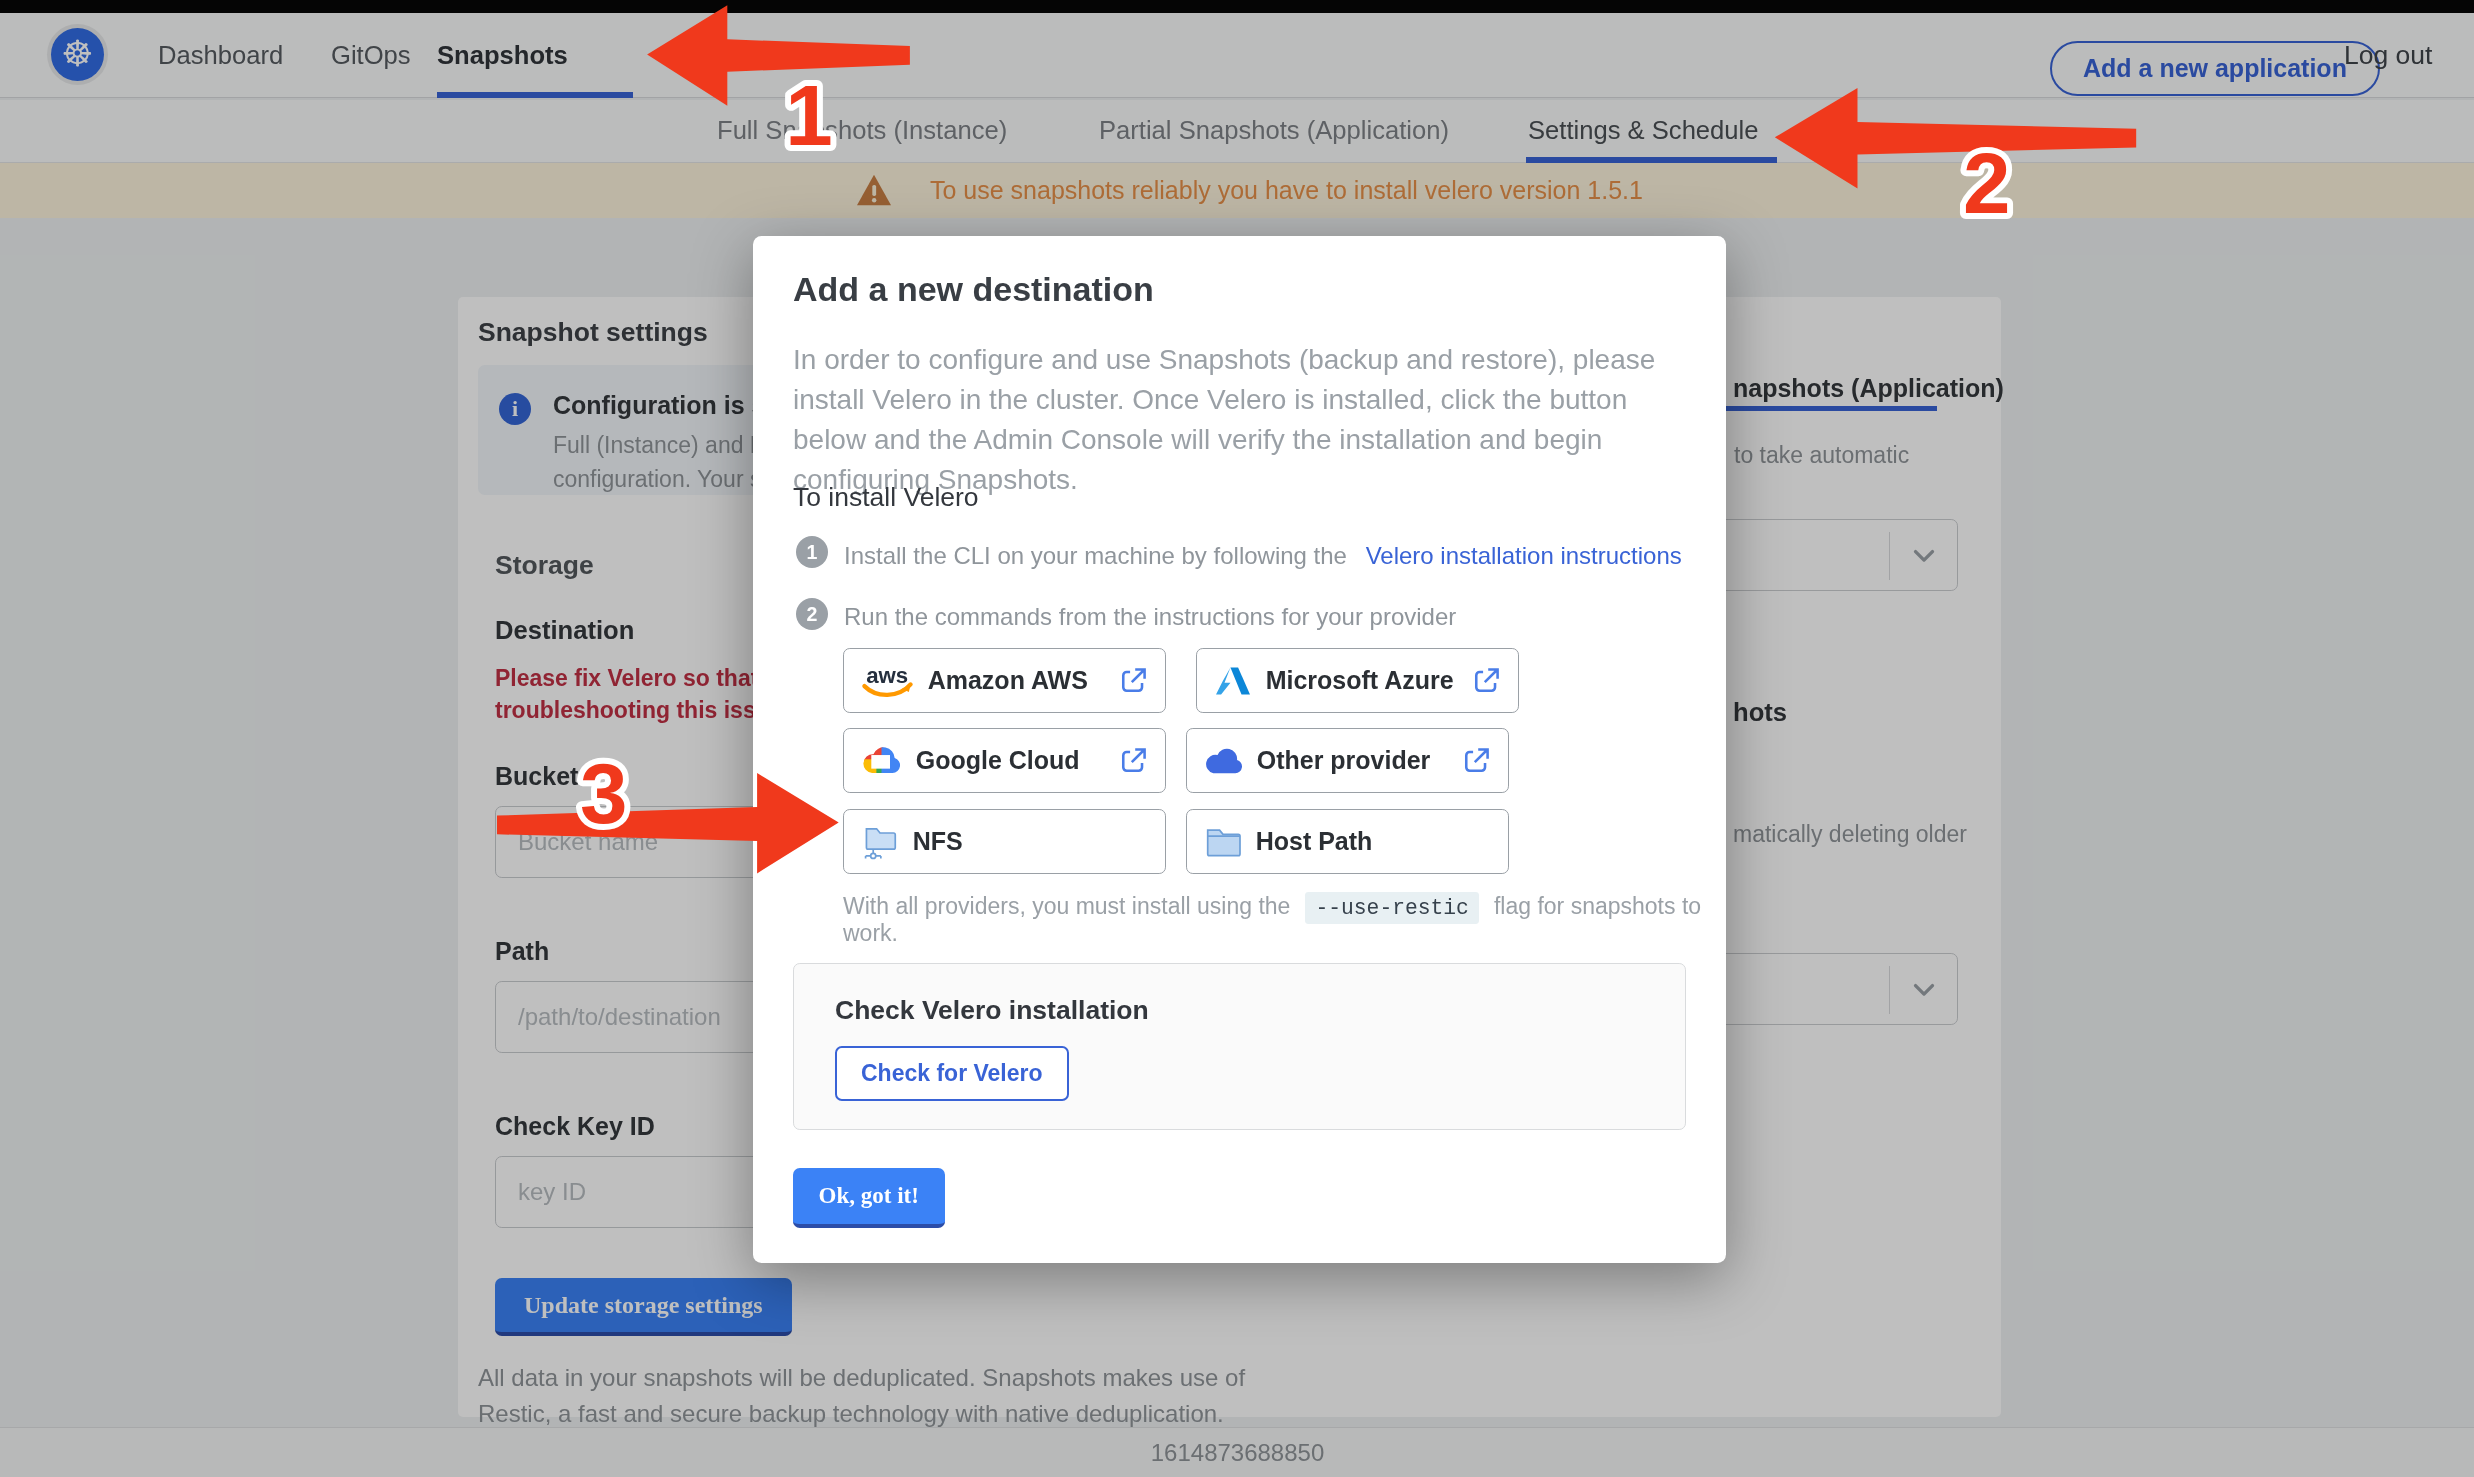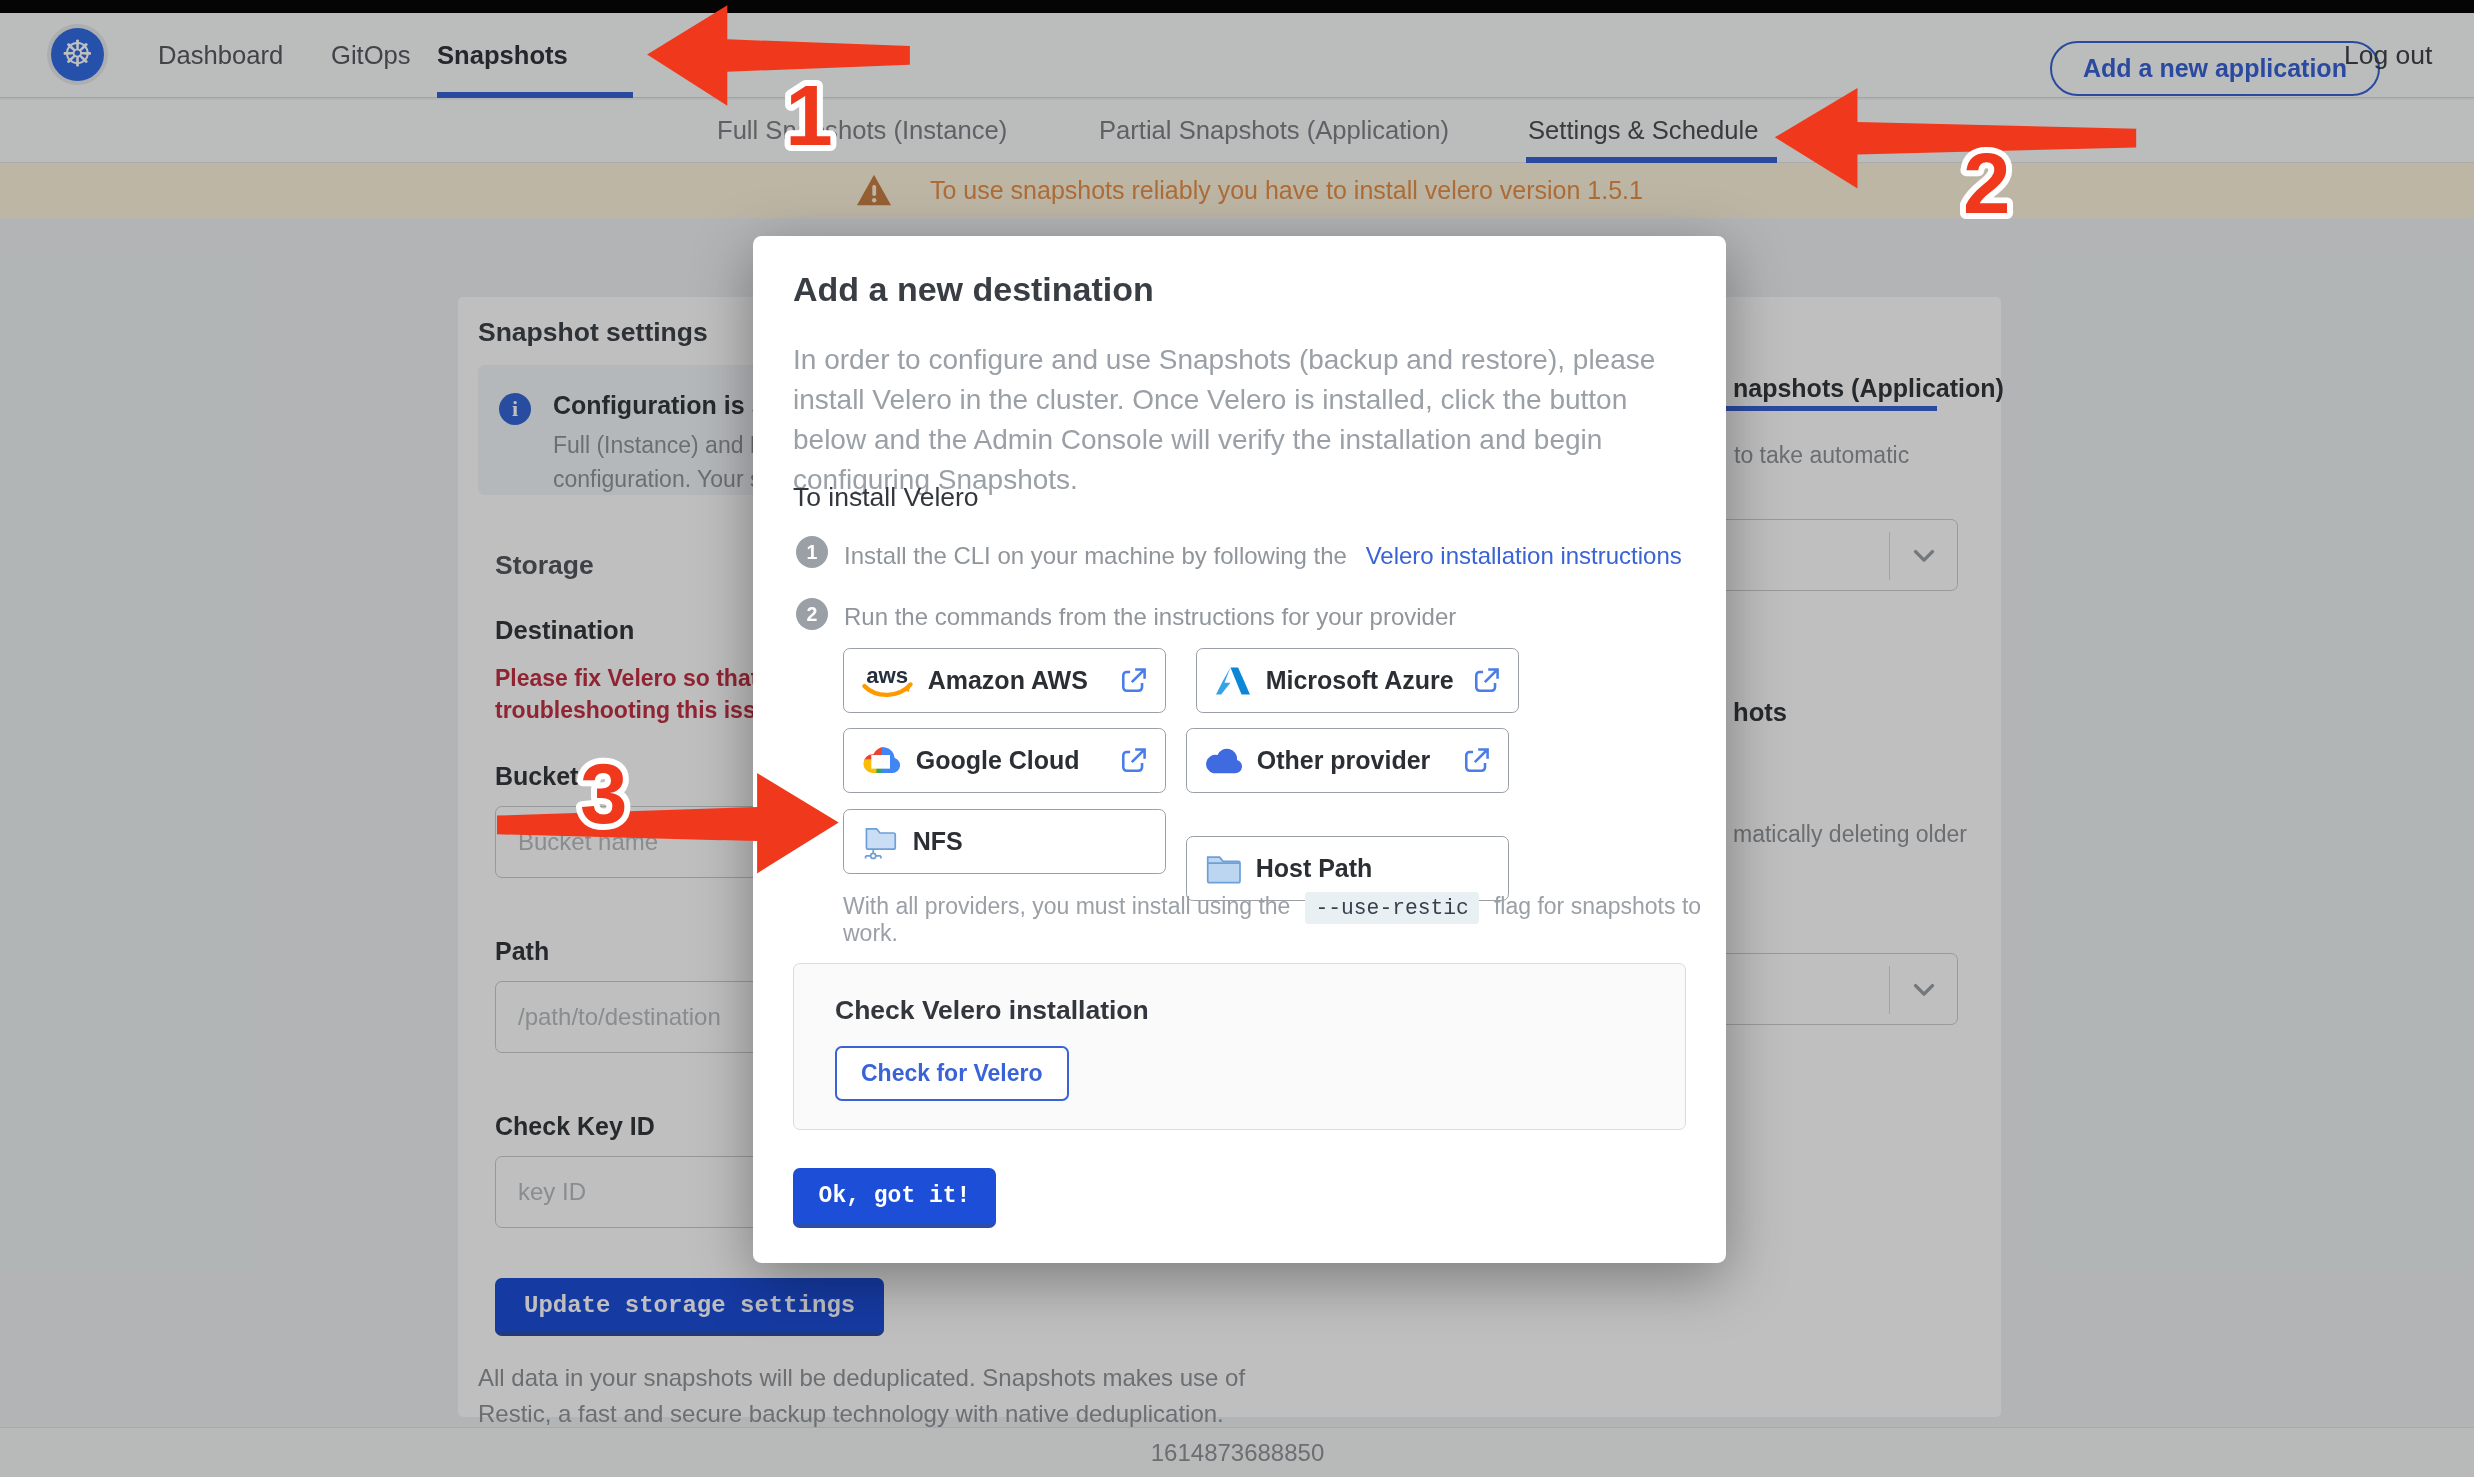--- a/index.html
+++ b/index.html
@@ -48,22 +48,22 @@
   .info-icon { left:499px; top:393px; width:32px; height:32px; border-radius:50%; background:#3566d6;
                color:#fff; font-weight:bold; font-size:22px; text-align:center; line-height:32px;
                font-family:"Liberation Serif", serif; }
   .error-text { font-size:23px; font-weight:bold; color:#c13045; line-height:32px; }
 
   .field-label { font-size:25px; font-weight:bold; color:#34383d; }
   .text-input { width:478px; height:72px; border:1.7px solid #c9cccf; border-radius:6.8px; background:#fff;
                 font-size:24px; color:#5a5f64; padding:0 22px; font-family:"Liberation Sans",sans-serif; outline:none; }
   .text-input::placeholder { color:#b7bcc0; }
 
-  .primary-btn { background:#1d4ed8; color:#fff; font-weight:bold; border:none; border-radius:6.8px;
-                 border-bottom:4.3px solid #2c4da8; cursor:pointer; font-family:Liberation Mono, monospace; }
+  .primary-btn { background:#3b82f6; color:#fff; font-weight:bold; border:none; border-radius:6.8px;
+                 border-bottom:4.3px solid #2c4da8; cursor:pointer; font-family:Liberation Serif, serif; }
 
   .select-box { width:422px; height:72px; background:#fff; border:1.7px solid #cbced1; border-radius:6.8px; }
   .select-divider { position:absolute; right:67px; top:12px; height:48px; border-left:1.7px solid #d8dadc; }
   .select-chevron { position:absolute; right:22px; top:29px; }
 
   .footer-strip { left:0; top:1427px; width:2475px; height:50px; background:#f6f7f7; border-top:1.7px solid #dfe1e2; }
   .timestamp { width:2475px; text-align:center; line-height:49px; font-size:24px; color:#8f9499; }
 
   
   .overlay { left:0; top:0; width:2475px; height:1477px; background:rgba(0,0,0,0.25); z-index:40; }
@@ -261,21 +261,21 @@
 
   <div class="provider-btn" style="left:90px; top:573px;">
     <svg width="38" height="39" viewBox="0 0 44 46">
       <path d="M6 8 h12 l4 5 h16 a2 2 0 0 1 2 2 v15 a2 2 0 0 1 -2 2 h-30 a2 2 0 0 1 -2 -2 Z" fill="#c9def5" stroke="#6d9fd8" stroke-width="2"></path>
       <path d="M14 32 v5 M5 40 h18 M5 40 v3 M23 40 v3" fill="none" stroke="#6d9fd8" stroke-width="2"></path>
       <circle cx="14" cy="40" r="3" fill="#fff" stroke="#6d9fd8" stroke-width="2"></circle>
     </svg>
     <span class="provider-label">NFS</span>
   </div>
 
-  <div class="provider-btn" style="left:433px; top:573px;margin-top:27px;">
+  <div class="provider-btn" style="left:433px; top:573px;">
     <svg width="38" height="34" viewBox="0 0 44 40">
       <path d="M4 6 h14 l4 5 h18 a2 2 0 0 1 2 2 v21 a2 2 0 0 1 -2 2 h-34 a2 2 0 0 1 -2 -2 Z" fill="#bcd6f2" stroke="#6d9fd8" stroke-width="2"></path>
       <path d="M4 13 h38" stroke="#6d9fd8" stroke-width="2"></path>
     </svg>
     <span class="provider-label">Host Path</span>
   </div>
 
   <div class="abs restic-note">
     <span>With all providers, you must install using the</span>
     <span class="code-chip" style="margin:0 8.5px;">--use-restic</span>

